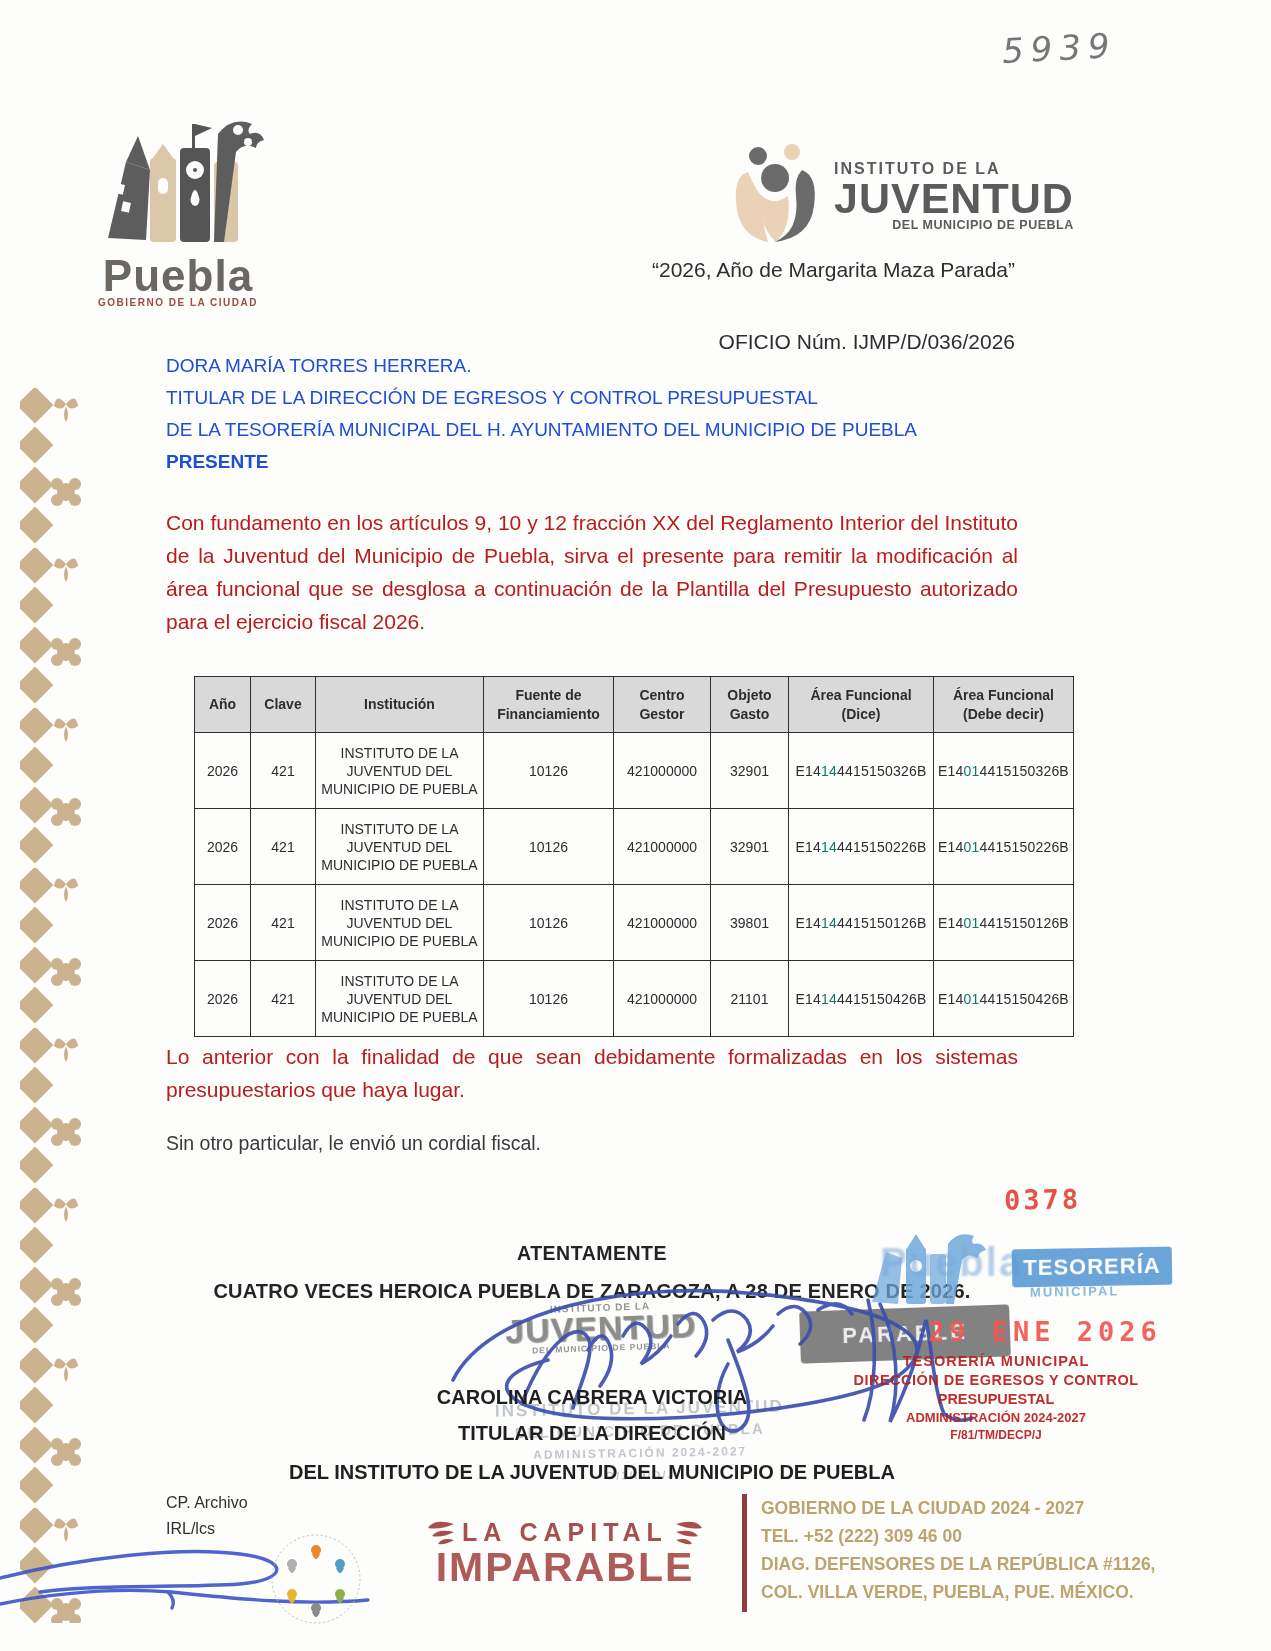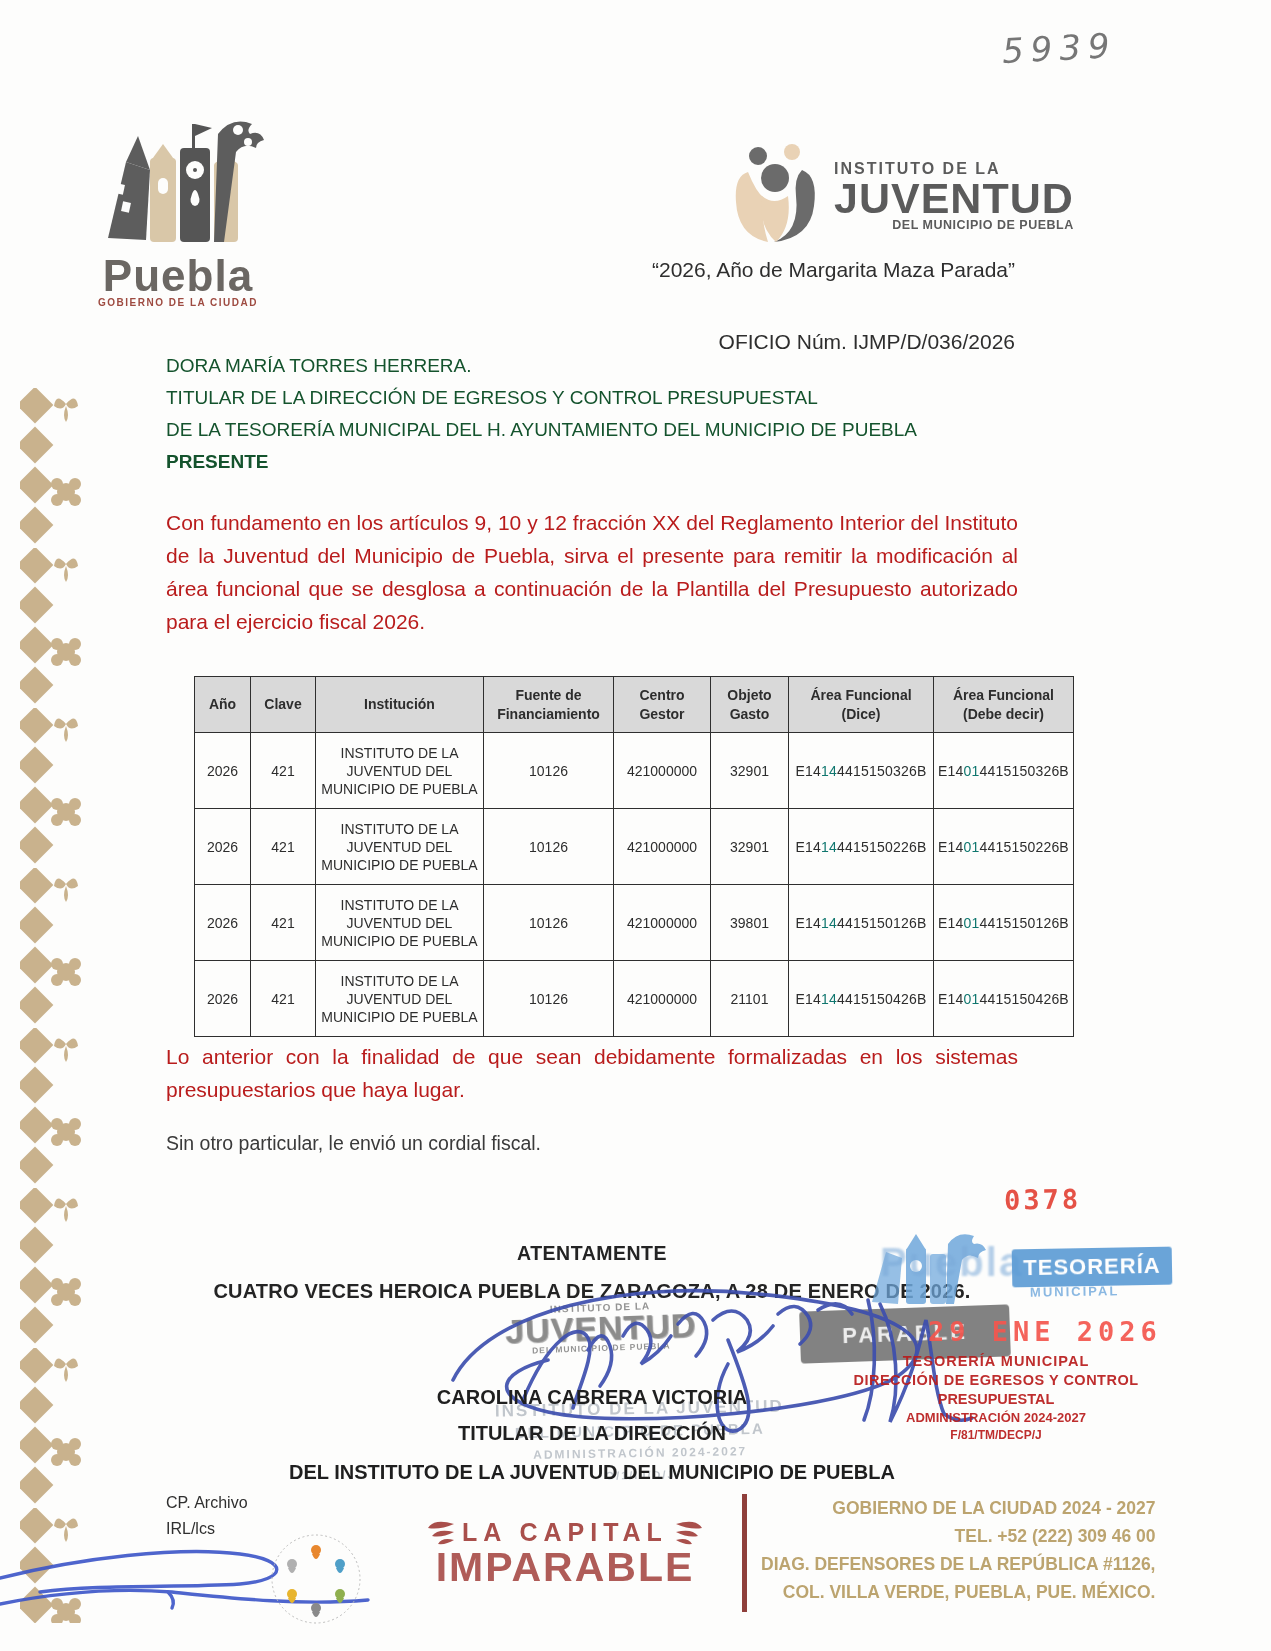--- a/index.html
+++ b/index.html
@@ -23,21 +23,21 @@
   .juv-logo { position:absolute; left:718px; top:138px; width:410px; display:flex; align-items:flex-start; }
   .juv-text { margin-left:6px; margin-top:22px; }
   .juv-line1 { font-size:16px; font-weight:bold; color:#5b5b5b; letter-spacing:2px; }
   .juv-line2 { font-size:43px; font-weight:bold; color:#5b5b5b; letter-spacing:1px; line-height:40px; }
   .juv-line3 { font-size:12.5px; font-weight:bold; color:#5b5b5b; text-align:right; letter-spacing:.5px; }
 
   .motto-block { position:absolute; right:256px; top:256px; text-align:right; color:#2e2e2e; }
   .motto { font-size:21px; line-height:28px; }
   .oficio { font-size:21px; line-height:28px;margin-top:44px; }
 
-  .addressee { position:absolute; left:166px; top:350px; color:#14532d; font-size:19px; line-height:32px; font-weight:500; }
+  .addressee { position:absolute; left:166px; top:350px; color:#1d4ed8; font-size:19px; line-height:32px; font-weight:500; }
   .addressee .strong { font-weight:700; }
 
   .para { position:absolute; left:166px; width:852px; color:#b91c1c; font-size:21px; line-height:33px; text-align:justify; }
   #para1 { top:506px; }
   #para2 { top:1040px; }
   #para3 { position:absolute; left:166px; top:1132px; color:#3a3a3a; font-size:19.5px; }
 
   
   table.mod { position:absolute; left:166px; top:676px; border-collapse:collapse; table-layout:fixed;margin-left:28px; }
   table.mod th, table.mod td { border:1.4px solid #2f2f2f; font-size:14px; color:#2d2d2d; text-align:center; vertical-align:middle; padding:3px 4px; }
@@ -97,21 +97,21 @@
 
   .flourish-svg { position:absolute; left:0px; top:1540px; }
 
   .igualdad-logo { position:absolute; left:268px; top:1528px; }
 
   .capital-logo { position:absolute; left:415px; top:1518px; width:300px; text-align:center; color:#a94f4b; }
   .capital-top { display:flex; align-items:center; justify-content:center; gap:6px; }
   .capital-l1 { font-size:25px; font-weight:bold; letter-spacing:6px; }
   .capital-l2 { font-size:41px; font-weight:bold; letter-spacing:2px; line-height:40px; opacity:.92; }
 
-  .contact-block { position:absolute; left:742px; top:1494px; display:flex;text-align:right; }
+  .contact-block { position:absolute; left:742px; top:1494px; display:flex; }
   .contact-bar { width:5px; height:118px; background:#8f3f3b; margin-right:14px; }
   .contact-lines { color:#bca46f; font-size:17.5px; font-weight:bold; line-height:28px; }
 </style>
 </head>
 <body>
 
 <div class="page">
 
   <div class="handwritten">5939</div>
 

